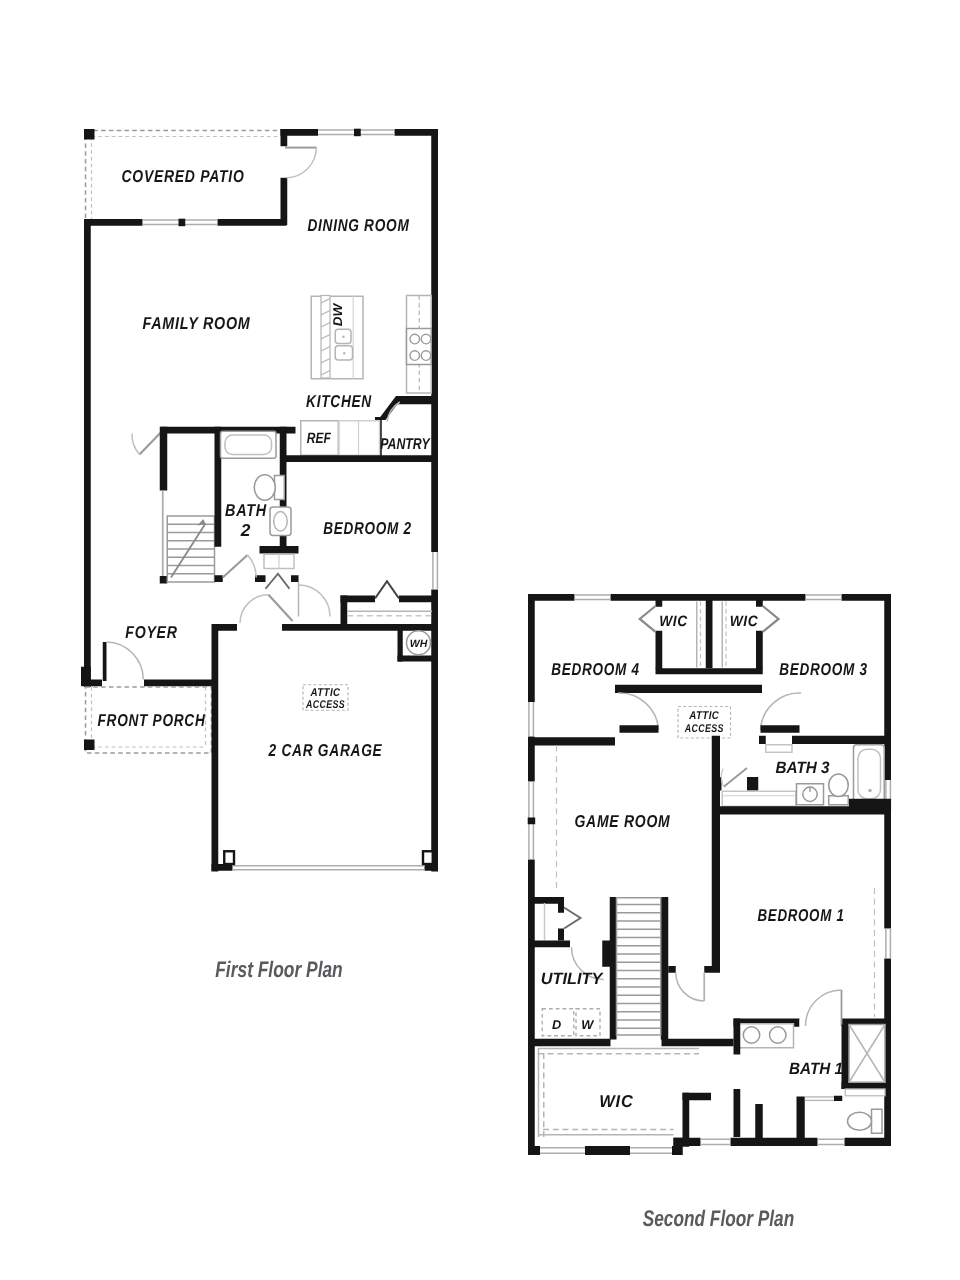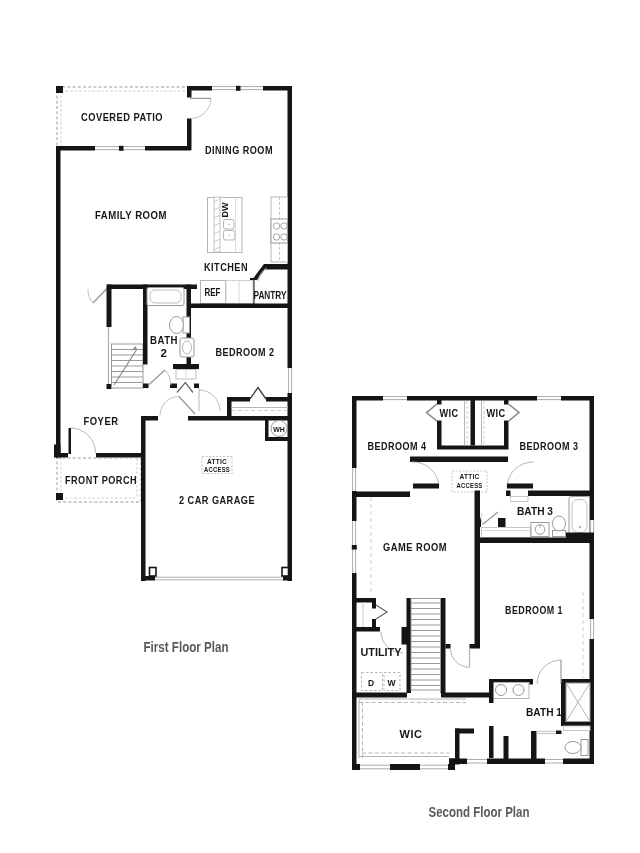--- a/index.html
+++ b/index.html
@@ -1,16 +1,16 @@
 <!DOCTYPE html>
 <html><head>
 <meta charset="utf-8">
 <style>
   html,body{margin:0;padding:0;background:#fff;}
-  .wrap{width:640px;height:853px;position:relative;background:#22c55e;overflow:hidden;}
+  .wrap{width:640px;height:853px;position:relative;background:#22c55e;overflow:hidden;font-style:italic;}
   svg{position:absolute;top:0;left:0;}
   text{font-family:"Liberation Sans",sans-serif;fill:#161616;}
   .lbl{font-weight:bold;font-size:11.5px;letter-spacing:0.6px;}
   .sm{font-weight:bold;font-size:10px;letter-spacing:0.4px;}
   .tiny{font-weight:bold;font-size:7.5px;letter-spacing:0.3px;}
   .title{font-size:15px;fill:#5a5a5e;font-weight:bold;}
 </style>
 </head>
 <body>
 <div class="wrap">

